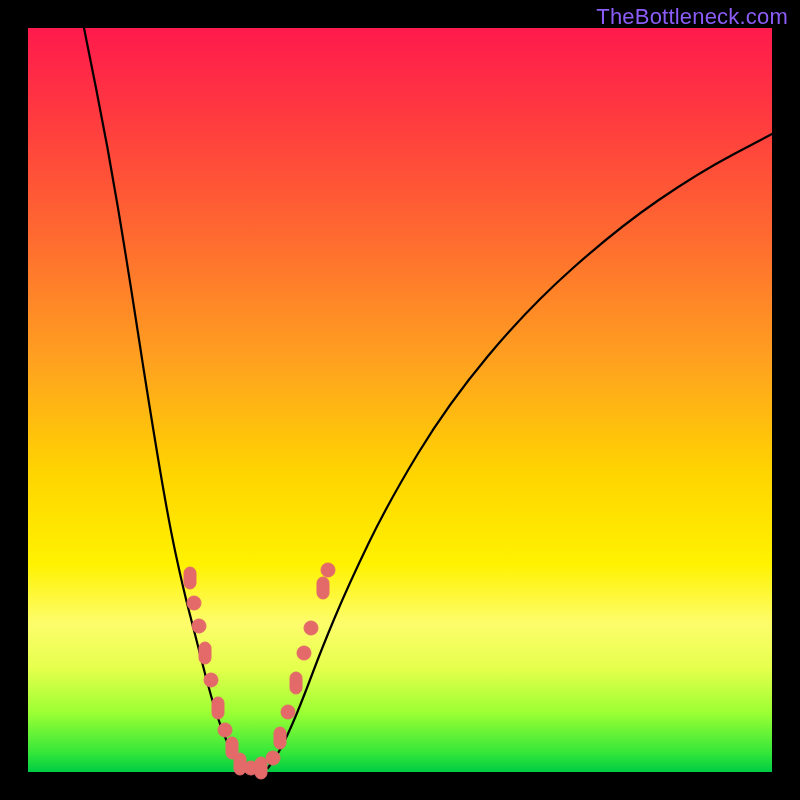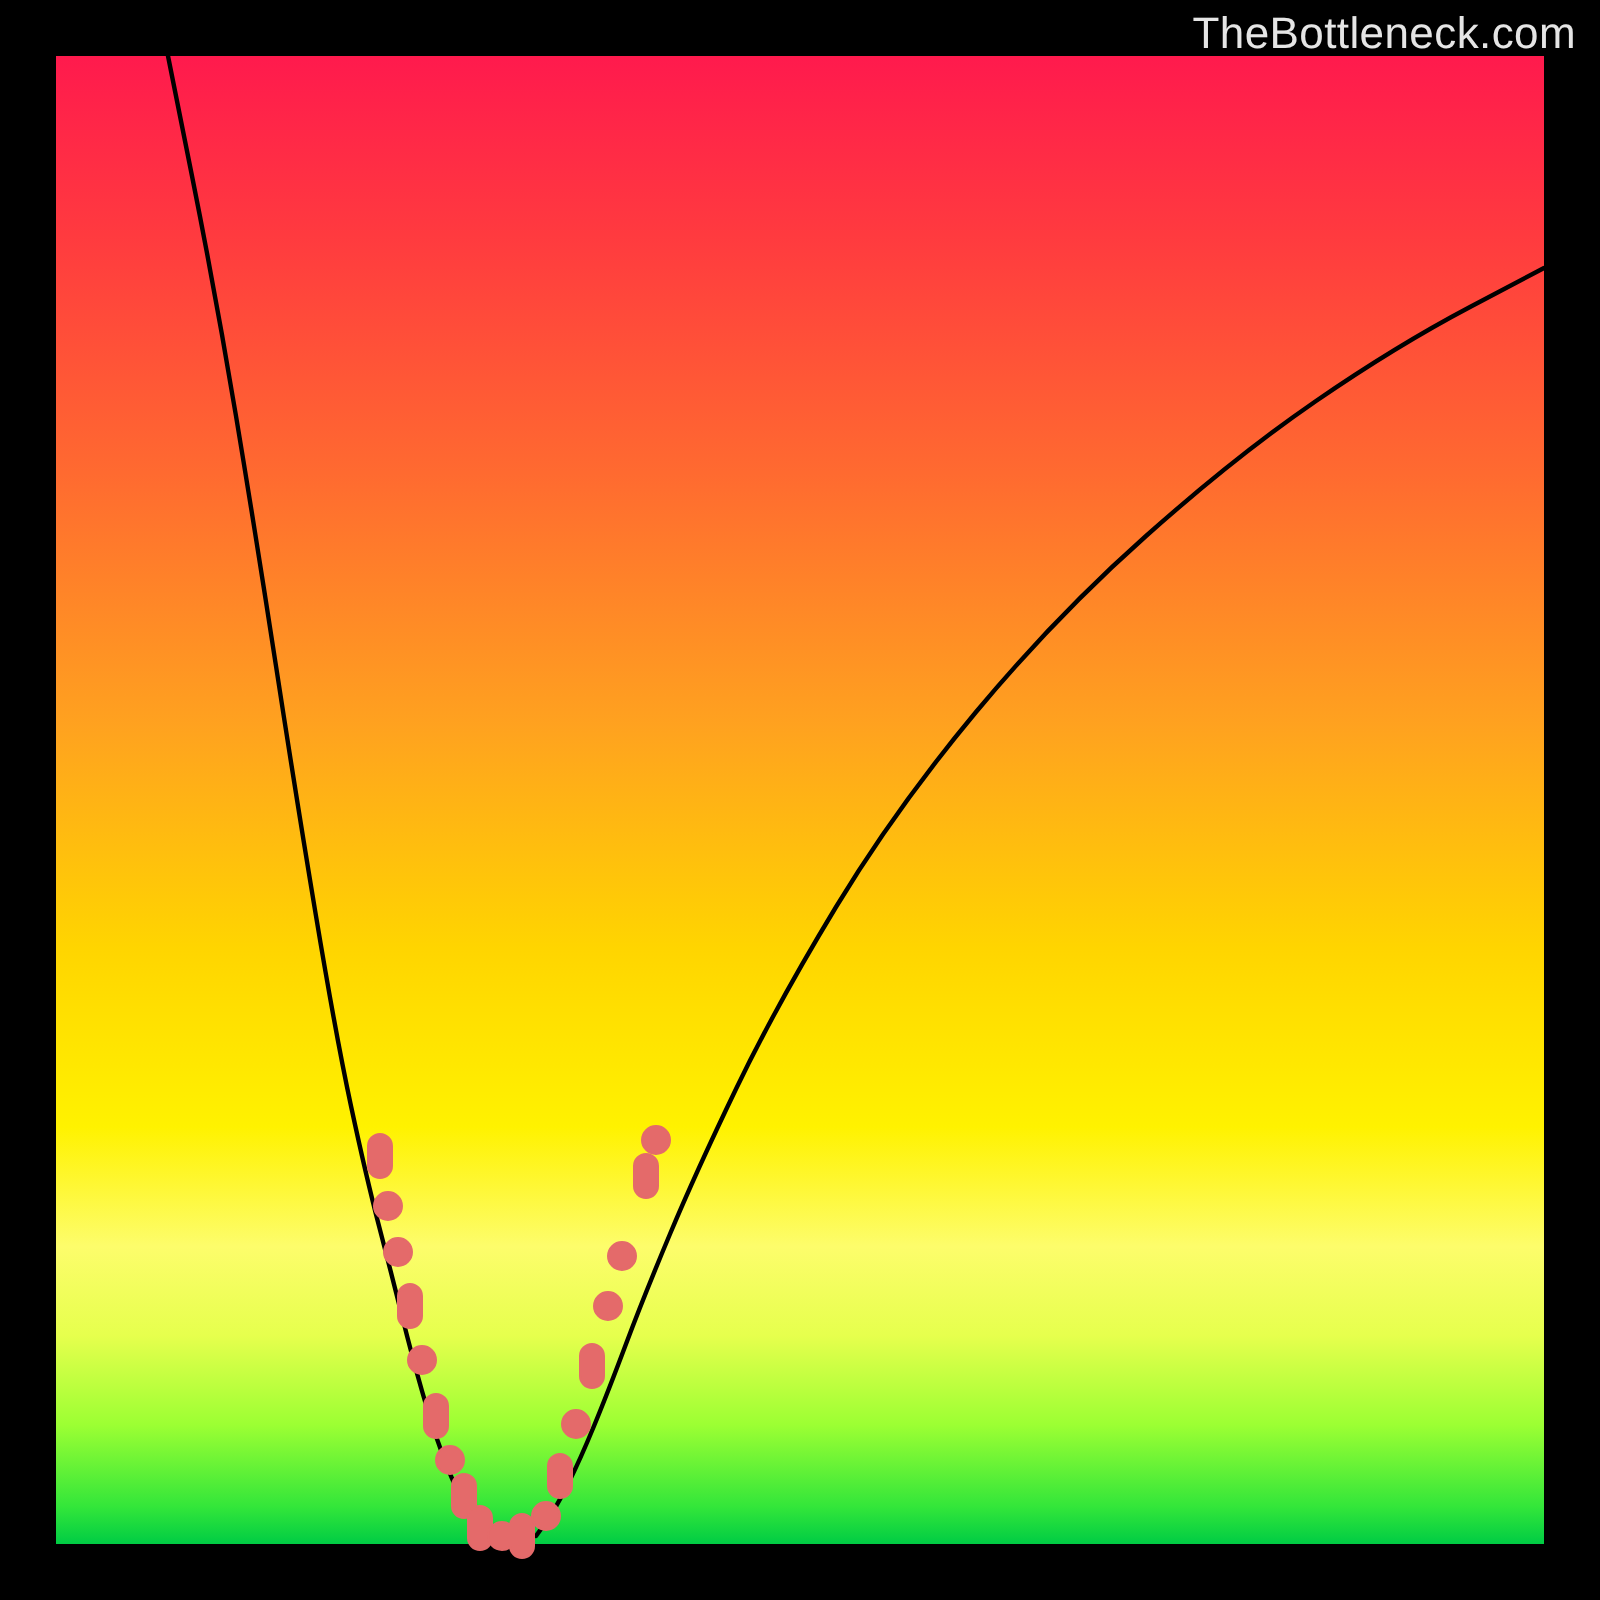--- a/index.html
+++ b/index.html
@@ -29,21 +29,21 @@
       #e6ff4d 86%,
       #9cff33 92%,
       #33e63a 97.5%,
       #00cc44 100%
     );
   }
   .watermark {
     position: absolute;
     top: 4px;
     right: 12px;
-    color: #e5e5e5;
+    color: #8b5cf6;
     font-size: 22px;
     font-weight: 500;
     letter-spacing: 0.2px;
     user-select: none;
   }
   svg.curves {
     position: absolute;
     left: 0;
     top: 0;
     width: 744px;

